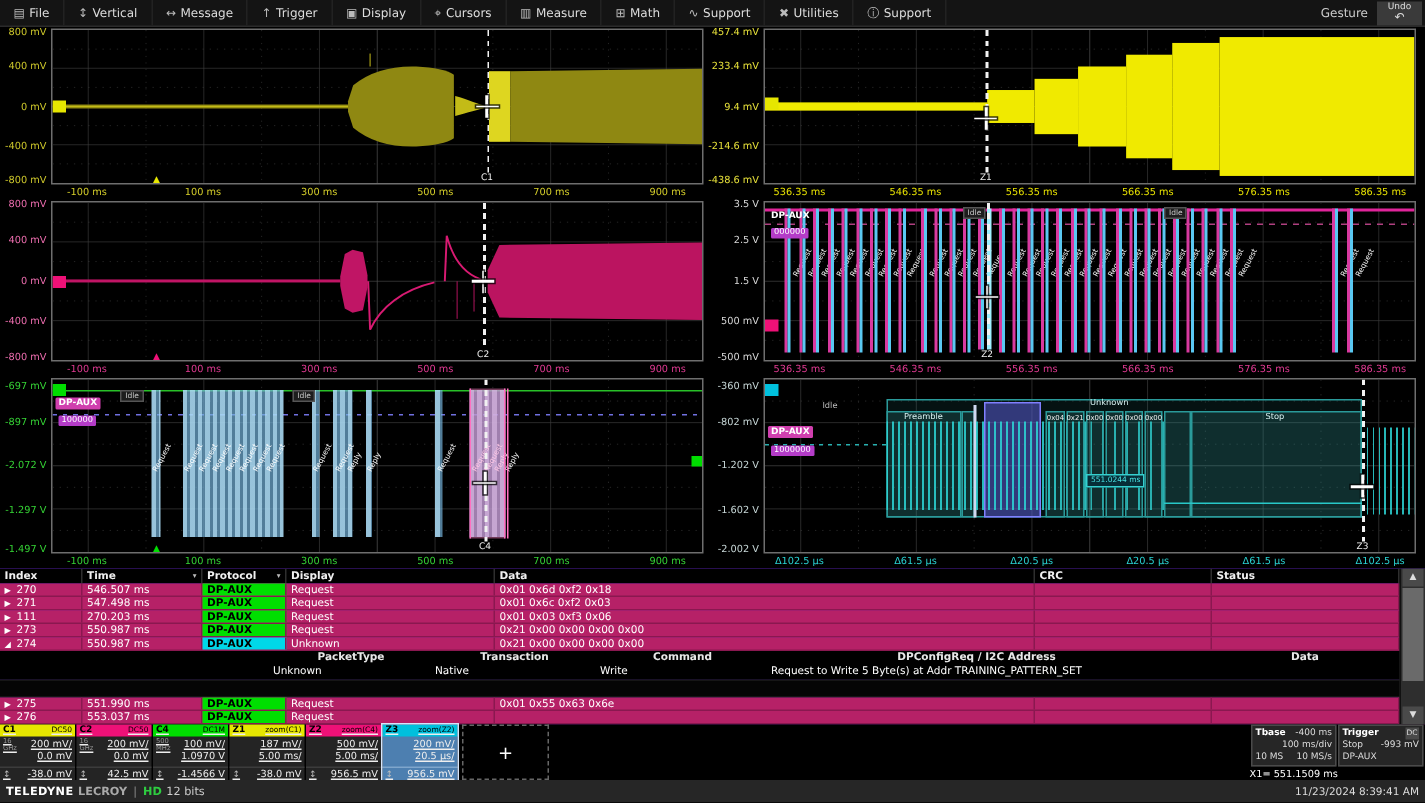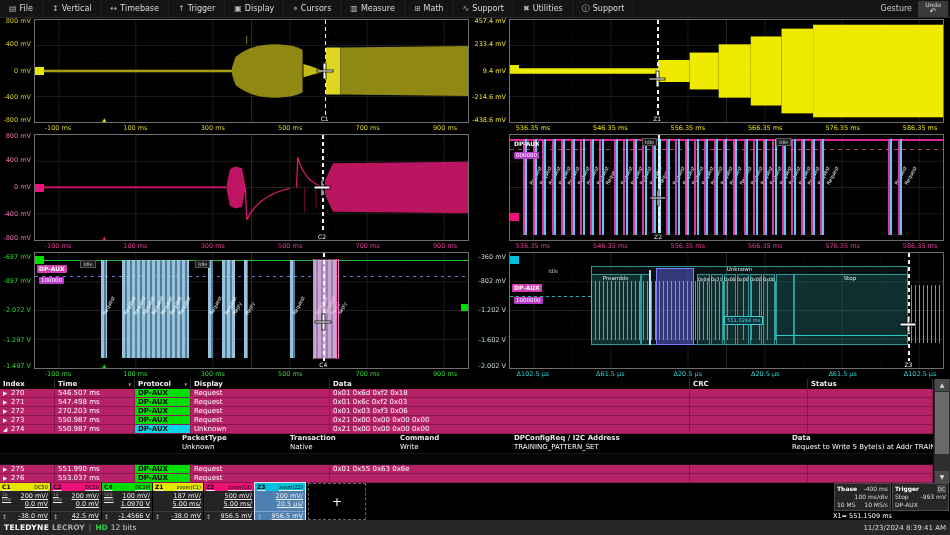--- a/index.html
+++ b/index.html
@@ -60,21 +60,21 @@
   .tc{padding:0 3px;overflow:hidden;}
   .sortarr{float:right;font-size:5px;color:#bbb;}
   .pinkrow{background:#b62167;border-bottom:1px solid #8a1850;}
   .pinkrow .tc{border-right:1px solid #8a1850;}
   .proto-green{background:#00df00;color:#000;font-weight:bold;}
   .proto-cyan{background:#00d8e8;color:#000;font-weight:bold;}
   .exparrow{display:inline-block;width:8px;font-size:5.5px;}
   .texpand{background:#000;height:19px;padding-left:0;}
   .texrow{display:grid;grid-template-columns:180px 108px 110px 114px 278px 160px;height:9px;line-height:9px;white-space:nowrap;}
   .texrow .tc{padding:0 2px;}
-  .texh{color:#e8e8e8;font-weight:bold;}
+  .texh{color:#e8e8e8;font-weight:bold;text-align:center;}
   .blankband{height:12px;background:#050505;border-top:1px solid #161616;border-bottom:1px solid #161616;}
   .vscroll{position:absolute;right:0;top:0;width:17px;height:104px;background:#2e2e2e;border-left:1px solid #111;}
   .vs-btn{position:absolute;left:1px;right:1px;height:12px;background:#4a4a4a;color:#ddd;font-size:6px;text-align:center;line-height:12px;}
   .vs-thumb{position:absolute;left:1px;right:1px;top:13px;height:62px;background:#6a6a6a;}
 
   
   .bottombar{position:absolute;left:0;top:483px;width:950px;height:37px;background:#000;display:flex;}
   .dbox{width:50px;height:37px;margin-right:1px;background:#242424;display:flex;flex-direction:column;font-size:6.5px;color:#eee;cursor:default;text-decoration:underline;}
   .dhead{height:8px;display:flex;justify-content:space-between;align-items:center;padding:0 2px;color:#000;font-weight:bold;font-size:6px;line-height:8px;}
   .dhead .dbadge{font-weight:normal;font-size:5px;}
@@ -110,21 +110,21 @@
     <div class="mi">
         <span class="ic i-file"></span>
         <span>File</span>
       </div>
     <div class="mi">
         <span class="ic i-vertical"></span>
         <span>Vertical</span>
       </div>
     <div class="mi">
         <span class="ic i-timebase"></span>
-        <span>Timebase</span>
+        <span>Message</span>
       </div>
     <div class="mi">
         <span class="ic i-trigger"></span>
         <span>Trigger</span>
       </div>
     <div class="mi">
         <span class="ic i-display"></span>
         <span>Display</span>
       </div>
     <div class="mi">
@@ -317,20 +317,27 @@
         <span style="left:5.5%">-100 ms</span>
         <span style="left:23.3%">100 ms</span>
         <span style="left:41.1%">300 ms</span>
         <span style="left:58.9%">500 ms</span>
         <span style="left:76.7%">700 ms</span>
         <span style="left:94.5%">900 ms</span>
       </div>
     </div>
 
     <div class="panel">
+      <div class="ylab" style="color:#d8d8d8">
+        <span style="top:-1px">3.5 V</span>
+        <span style="top:calc(25% - 4px)">2.5 V</span>
+        <span style="top:calc(50% - 4px)">1.5 V</span>
+        <span style="top:calc(75% - 4px)">500 mV</span>
+        <span style="bottom:-1px">-500 mV</span>
+      </div>
       <div class="plot">
         <svg class="gsvg" viewBox="0 0 1000 260" preserveAspectRatio="none">
             <g>
               <line x1="144" y1="0" x2="144" y2="260" stroke="#3a3a3a" stroke-width="1" stroke-dasharray="2 9"></line>
               <line x1="322" y1="0" x2="322" y2="260" stroke="#3a3a3a" stroke-width="1" stroke-dasharray="2 9"></line>
               <line x1="678" y1="0" x2="678" y2="260" stroke="#3a3a3a" stroke-width="1" stroke-dasharray="2 9"></line>
               <line x1="856" y1="0" x2="856" y2="260" stroke="#3a3a3a" stroke-width="1" stroke-dasharray="2 9"></line>
               <line x1="0" y1="32.5" x2="1000" y2="32.5" stroke="#3a3a3a" stroke-width="1" stroke-dasharray="2 9"></line>
               <line x1="0" y1="97.5" x2="1000" y2="97.5" stroke="#3a3a3a" stroke-width="1" stroke-dasharray="2 9"></line>
               <line x1="0" y1="162.5" x2="1000" y2="162.5" stroke="#3a3a3a" stroke-width="1" stroke-dasharray="2 9"></line>
@@ -660,21 +667,21 @@
     <div class="trow pinkrow">
       <div class="tc"><span class="exparrow">▶</span><span>271</span></div>
       <div class="tc">547.498 ms</div>
       <div class="tc proto-green">DP-AUX</div>
       <div class="tc">Request</div>
       <div class="tc">0x01 0x6c 0xf2 0x03</div>
       <div class="tc"></div>
       <div class="tc"></div>
     </div>
     <div class="trow pinkrow">
-      <div class="tc"><span class="exparrow">▶</span><span>272</span></div>
+      <div class="tc"><span class="exparrow">▶</span><span>111</span></div>
       <div class="tc">270.203 ms</div>
       <div class="tc proto-green">DP-AUX</div>
       <div class="tc">Request</div>
       <div class="tc">0x01 0x03 0xf3 0x06</div>
       <div class="tc"></div>
       <div class="tc"></div>
     </div>
     <div class="trow pinkrow">
       <div class="tc"><span class="exparrow">▶</span><span>273</span></div>
       <div class="tc">550.987 ms</div>
@@ -700,21 +707,20 @@
         <div class="tc">Transaction</div>
         <div class="tc">Command</div>
         <div class="tc">DPConfigReq / I2C Address</div>
         <div class="tc">Data</div>
       </div>
       <div class="texrow">
         <div class="tc"></div>
         <div class="tc">Unknown</div>
         <div class="tc">Native</div>
         <div class="tc">Write</div>
-        <div class="tc">TRAINING_PATTERN_SET</div>
         <div class="tc">Request to Write 5 Byte(s) at Addr TRAINING_PATTERN_SET</div>
       </div>
     </div>
     <div class="blankband"></div>
     <div class="trow pinkrow">
       <div class="tc"><span class="exparrow">▶</span><span>275</span></div>
       <div class="tc">551.990 ms</div>
       <div class="tc proto-green">DP-AUX</div>
       <div class="tc">Request</div>
       <div class="tc">0x01 0x55 0x63 0x6e</div>

